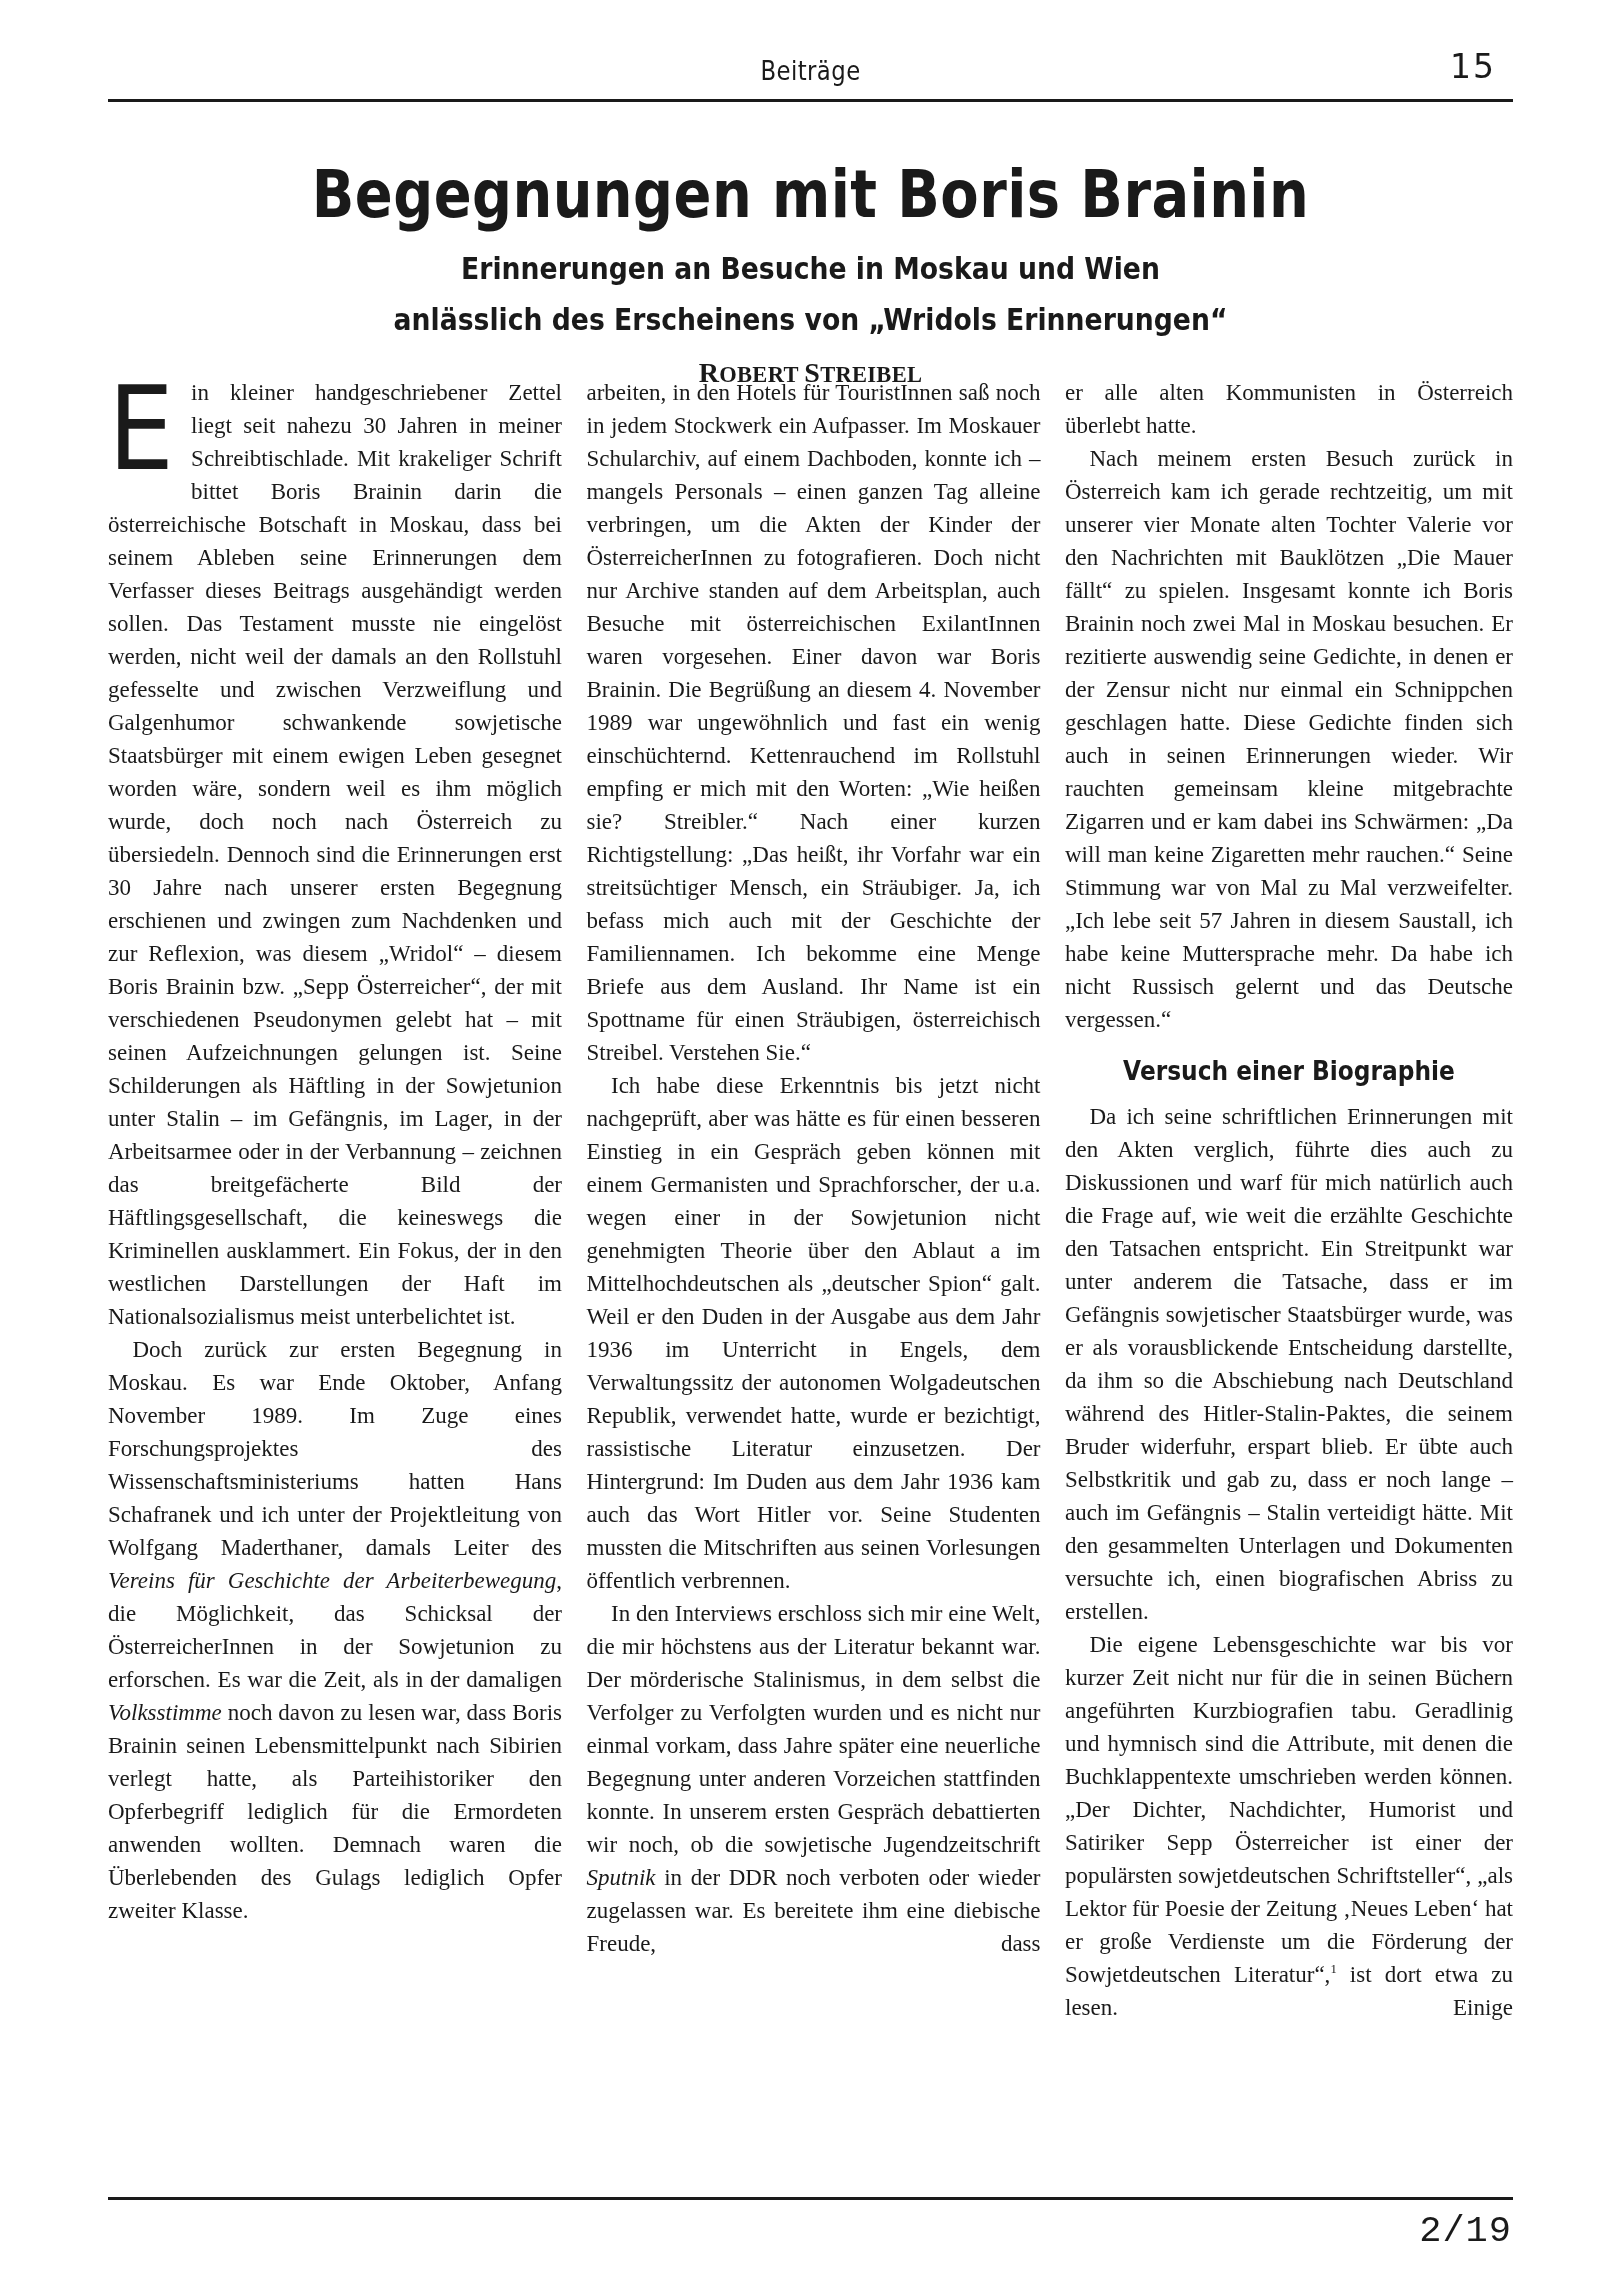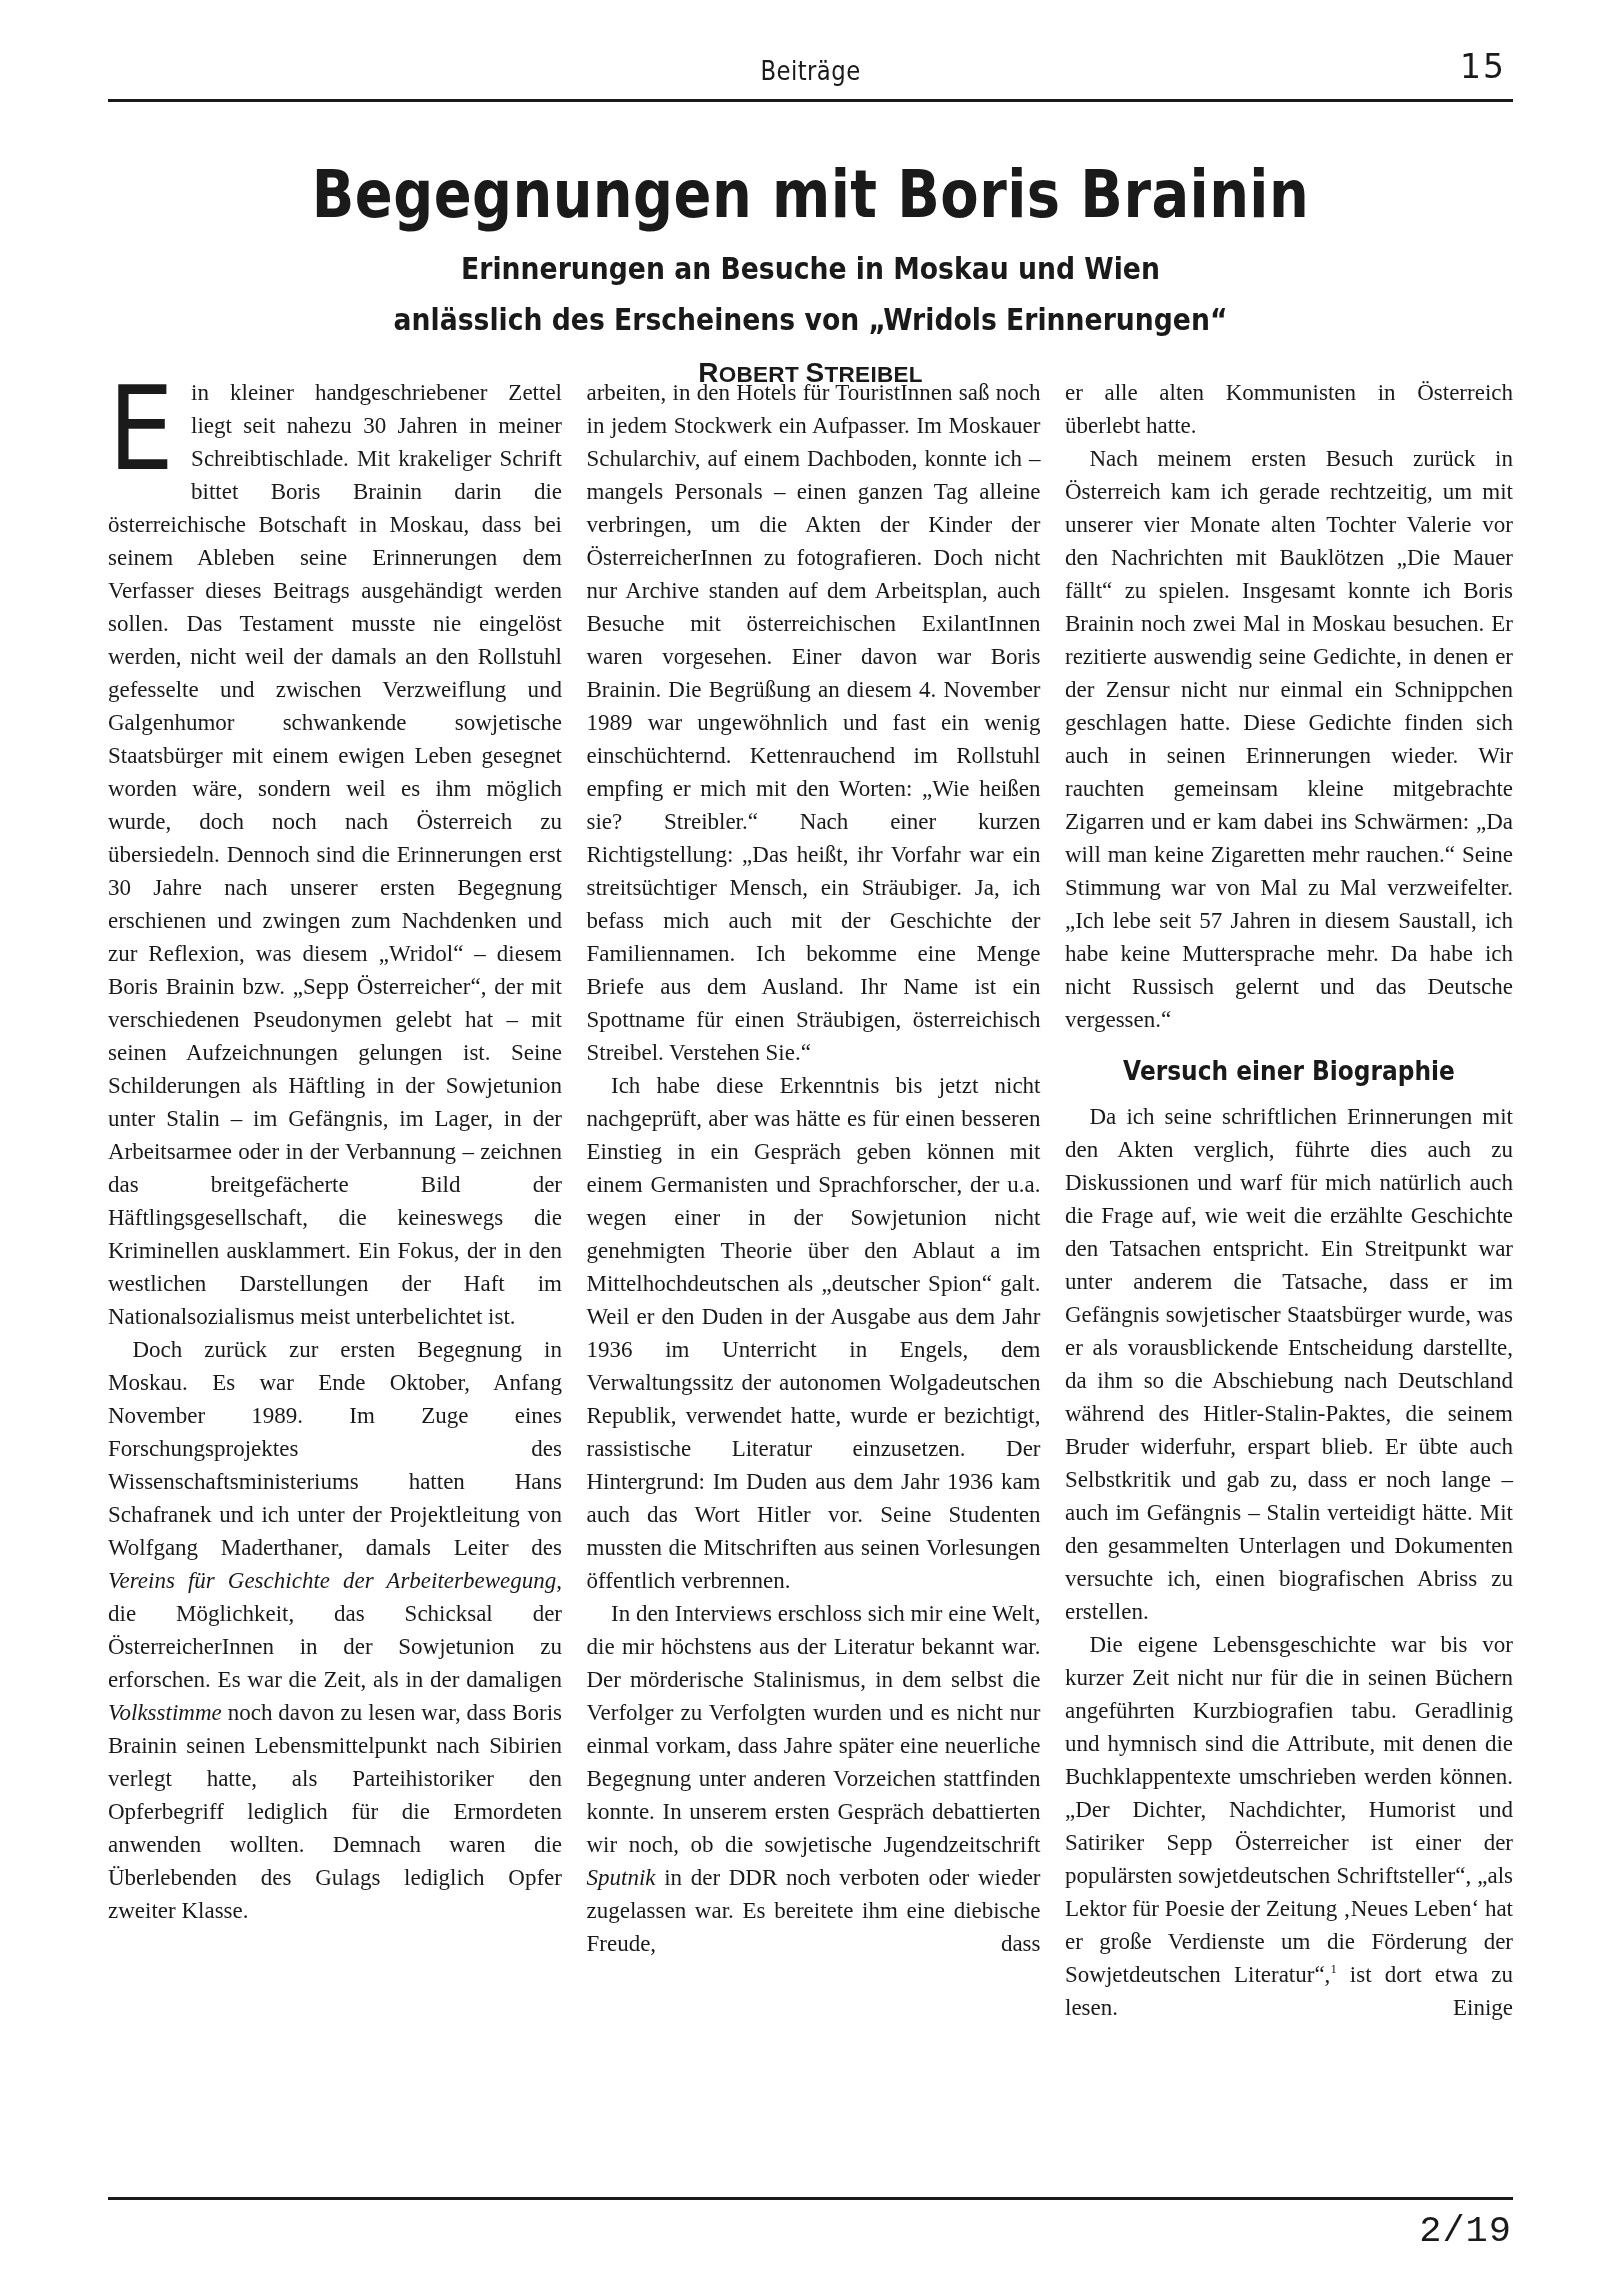--- a/index.html
+++ b/index.html
@@ -6,37 +6,37 @@
   body { width: 1620px; height: 2292px; position: relative; overflow: hidden; color: #1a1a1a; }
   .running-head {
     position: absolute; left: 108px; top: 51px; width: 1405px; height: 39px;
     font-family: "DejaVu Sans", sans-serif;
   }
   .section-label {
     position: absolute; left: 0; width: 100%; top: 3.9px; text-align: center;
     font-size: 26.5px; letter-spacing: 0.5px; transform: scaleX(0.86);
   }
   .page-num-top {
-    position: absolute; right: 7px; top: -3.9px; font-size: 33px; font-weight: 400;
+    position: absolute; right: 17px; top: -3.9px; font-size: 33px; font-weight: 400;
     letter-spacing: 2px;
   }
   .rule { position: absolute; left: 108px; width: 1405px; height: 2.9px; background: #1a1a1a; }
   .rule.top { top: 99px; }
   .rule.bottom { top: 2197px; }
   .title-block { position: absolute; left: 108px; width: 1405px; top: 123px; text-align: center; margin-top: 30px; }
   .title {
     font-family: "DejaVu Sans", sans-serif; font-weight: 700; font-size: 65px;
     margin: 0; line-height: 84px; transform: scaleX(0.86); letter-spacing: 0.5px;
   }
   .subtitle {
     font-family: "DejaVu Sans", sans-serif; font-weight: 700; font-size: 31px;
     line-height: 51px; margin: 5.9px 0 0 0; transform: scaleX(0.86);
   }
   .author {
-    font-family: Liberation Sans, sans-serif; font-weight: 700; font-size: 22.5px;
+    font-family: Liberation Serif, serif; font-weight: 700; font-size: 22.5px;
     margin-top: 11.8px; letter-spacing: 0.3px;
   }
   .author .big { font-size: 28px; }
   .columns {
     position: absolute; left: 108px; top: 376px; width: 1405px; height: 1803px;
     display: grid; grid-template-columns: 454px 454px 448px; column-gap: 24.5px;
   }
   .col {
     font-family: "Liberation Serif", serif; font-size: 23px; line-height: 33px;
     text-align: justify; hyphens: manual;

